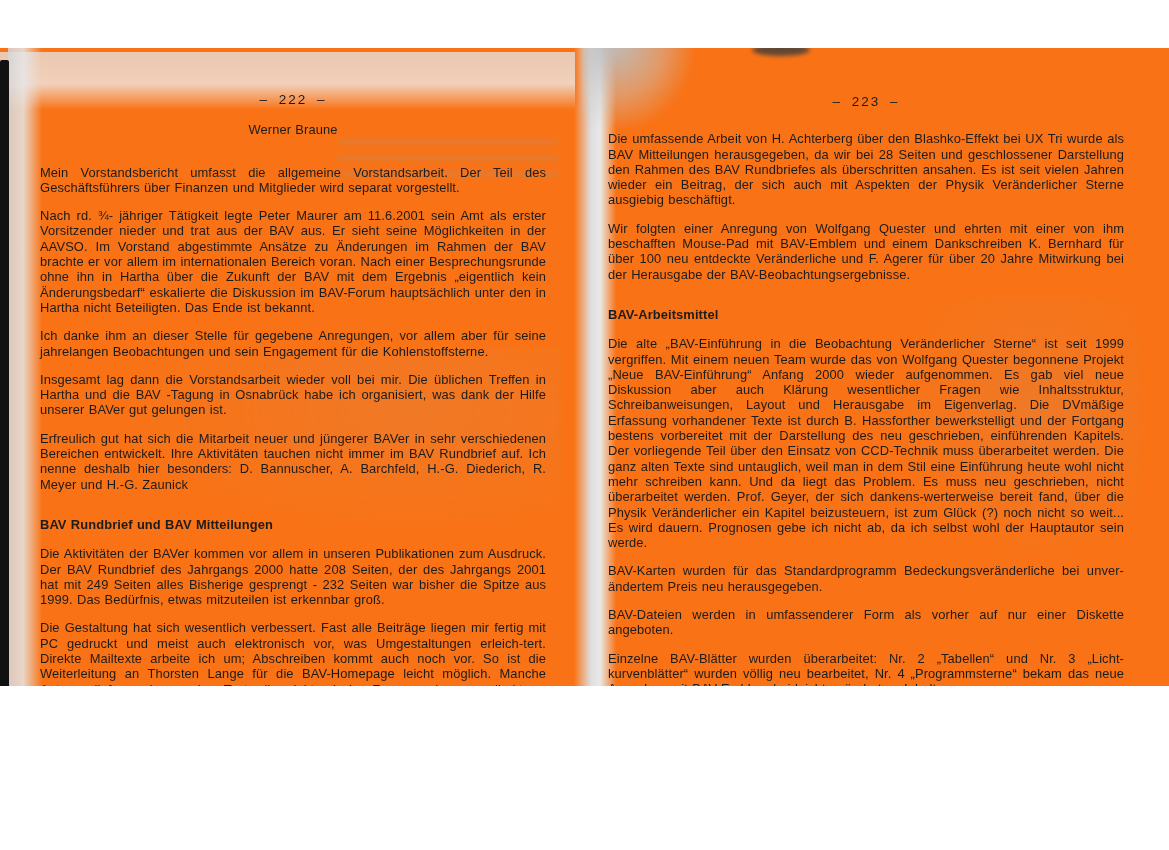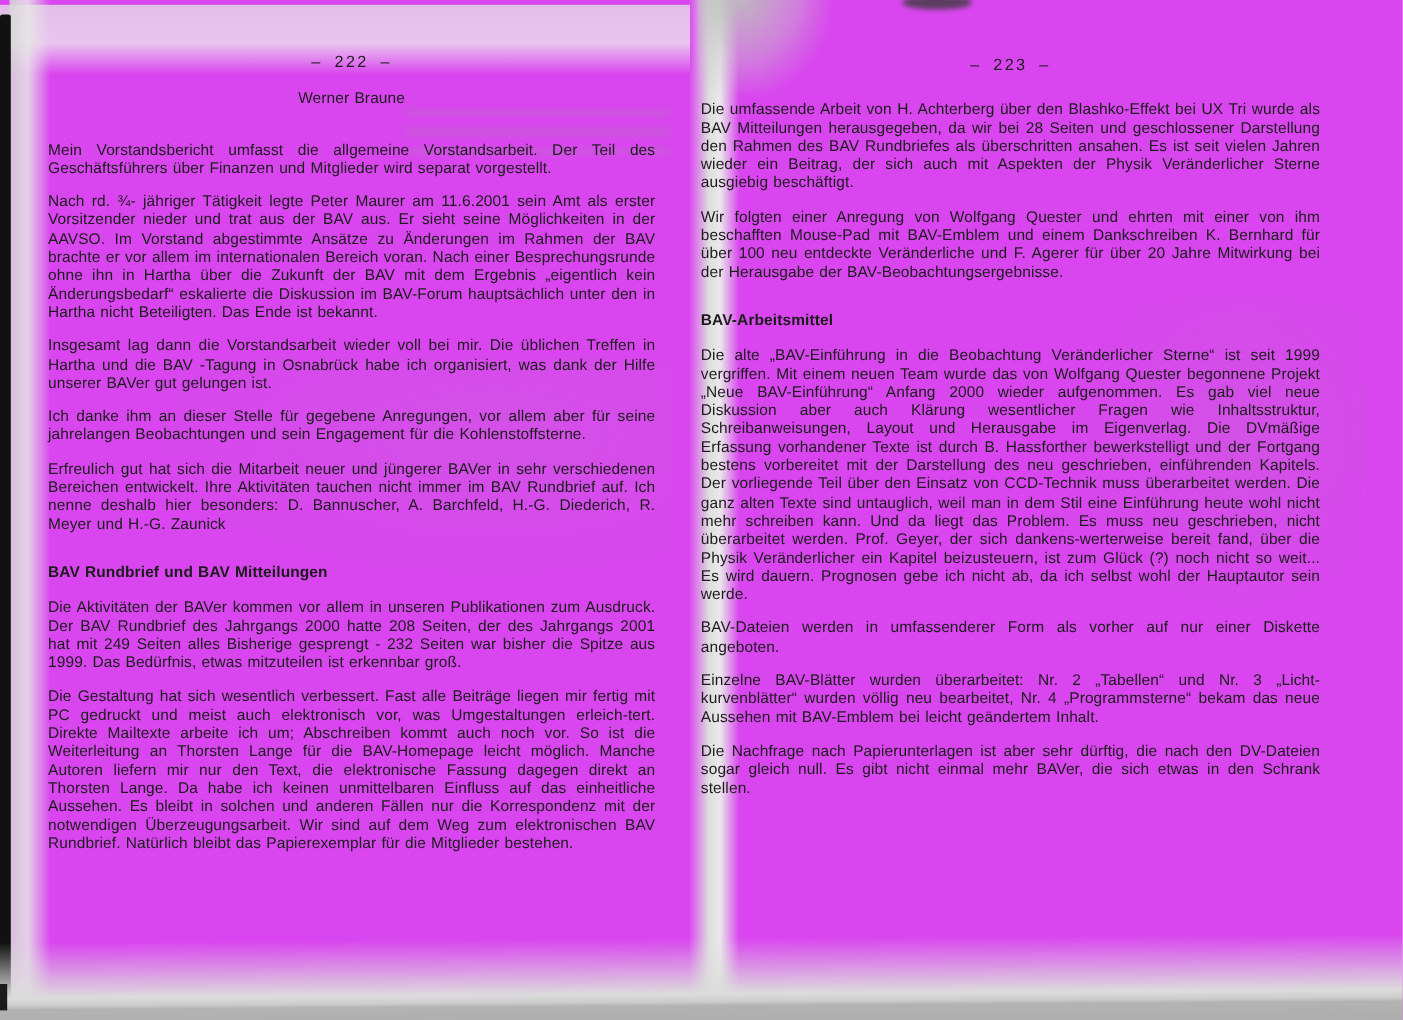--- a/index.html
+++ b/index.html
@@ -4,22 +4,22 @@
 <title>BAV-Vorstandsbericht 2000 (Sonneberg) bis 2002 (Osnabrück)</title>
 <style>
   html, body { margin:0; padding:0; }
   body {
     width:1169px; height:850px;
     background:#ffffff;
     font-family:"Liberation Sans", sans-serif;
     overflow:hidden;
   }
   .scan {
-    position:relative; width:1169px; height:850px;
-    background:#d946ef; overflow:hidden;
+    position:relative; width:1169px; height:638px;
+    background:#f97316; overflow:hidden;margin-top:48px;
   }
 
   
   .edge-left {
     position:absolute; left:0; top:12px; width:9px; height:826px;
     background:#111111; border-radius:2px;
   }
   .margin-shade-left {
     position:absolute; left:8px; top:0; width:34px; height:850px;
     background:linear-gradient(to right, #d6d6d6 0%, #e7e7e7 45%, rgba(255,255,255,0) 100%);
@@ -72,21 +72,21 @@
   }
 
   
   .page {
     position:absolute; color:#1c1c1c;
     font-size:12.9px; line-height:15.3px;
     text-align:justify; word-spacing:.6px;
     letter-spacing:.1px;
   }
   .page-left  { left:40px;  top:44px; width:506px; }
-  .page-right { left:584px; top:46px; width:516px; }
+  .page-right { left:608px; top:46px; width:516px; }
 
   .pageno {
     text-align:center; font-size:13.5px; letter-spacing:2px;
     margin:0 0 15px 0; word-spacing:4px;
   }
   .page-right .pageno { margin-bottom:22px; }
   .doc-title {
     text-align:center; font-weight:bold; margin:0 0 13px 0;
   }
   .author { text-align:center; margin:0 0 27px 0; }
@@ -107,35 +107,36 @@
   <div class="bleed bleed-a"></div>
   <div class="bleed bleed-b"></div>
   <div class="bleed bleed-c"></div>
 
   <div class="page page-left">
     <div class="pageno">– 222 –</div>
     <div class="author">Werner Braune</div>
 
     <p class="para">Mein Vorstandsbericht umfasst die allgemeine Vorstandsarbeit. Der Teil des Geschäftsführers über Finanzen und Mitglieder wird separat vorgestellt.</p>
     <p class="para">Nach rd. ¾- jähriger Tätigkeit legte Peter Maurer am 11.6.2001 sein Amt als erster Vorsitzender nieder und trat aus der BAV aus. Er sieht seine Möglichkeiten in der AAVSO. Im Vorstand abgestimmte Ansätze zu Änderungen im Rahmen der BAV brachte er vor allem im internationalen Bereich voran. Nach einer Besprechungsrunde ohne ihn in Hartha über die Zukunft der BAV mit dem Ergebnis „eigentlich kein Änderungsbedarf“ eskalierte die Diskussion im BAV-Forum hauptsächlich unter den in Hartha nicht Beteiligten. Das Ende ist bekannt.</p>
+    <p class="para">Ich danke ihm an dieser Stelle für gegebene Anregungen, vor allem aber für seine jahrelangen Beobachtungen und sein Engagement für die Kohlenstoffsterne.</p>
     <p class="para">Insgesamt lag dann die Vorstandsarbeit wieder voll bei mir. Die üblichen Treffen in Hartha und die BAV -Tagung in Osnabrück habe ich organisiert, was dank der Hilfe unserer BAVer gut gelungen ist.</p>
-    <p class="para">Ich danke ihm an dieser Stelle für gegebene Anregungen, vor allem aber für seine jahrelangen Beobachtungen und sein Engagement für die Kohlenstoffsterne.</p>
     <p class="para">Erfreulich gut hat sich die Mitarbeit neuer und jüngerer BAVer in sehr verschiedenen Bereichen entwickelt. Ihre Aktivitäten tauchen nicht immer im BAV Rundbrief auf. Ich nenne deshalb hier besonders: D. Bannuscher, A. Barchfeld, H.-G. Diederich, R. Meyer und H.-G. Zaunick</p>
     <p class="heading">BAV Rundbrief und BAV Mitteilungen</p>
     <p class="para">Die Aktivitäten der BAVer kommen vor allem in unseren Publikationen zum Ausdruck. Der BAV Rundbrief des Jahrgangs 2000 hatte 208 Seiten, der des Jahrgangs 2001 hat mit 249 Seiten alles Bisherige gesprengt - 232 Seiten war bisher die Spitze aus 1999. Das Bedürfnis, etwas mitzuteilen ist erkennbar groß.</p>
     <p class="para">Die Gestaltung hat sich wesentlich verbessert. Fast alle Beiträge liegen mir fertig mit PC gedruckt und meist auch elektronisch vor, was Umgestaltungen erleich-tert. Direkte Mailtexte arbeite ich um; Abschreiben kommt auch noch vor. So ist die Weiterleitung an Thorsten Lange für die BAV-Homepage leicht möglich. Manche Autoren liefern mir nur den Text, die elektronische Fassung dagegen direkt an Thorsten Lange. Da habe ich keinen unmittelbaren Einfluss auf das einheitliche Aussehen. Es bleibt in solchen und anderen Fällen nur die Korrespondenz mit der notwendigen Überzeugungsarbeit. Wir sind auf dem Weg zum elektronischen BAV Rundbrief. Natürlich bleibt das Papierexemplar für die Mitglieder bestehen.</p>
   </div>
 
   <div class="page page-right">
     <div class="pageno">– 223 –</div>
 
     <p class="para">Die umfassende Arbeit von H. Achterberg über den Blashko-Effekt bei UX Tri wurde als BAV Mitteilungen herausgegeben, da wir bei 28 Seiten und geschlossener Darstellung den Rahmen des BAV Rundbriefes als überschritten ansahen. Es ist seit vielen Jahren wieder ein Beitrag, der sich auch mit Aspekten der Physik Veränderlicher Sterne ausgiebig beschäftigt.</p>
     <p class="para">Wir folgten einer Anregung von Wolfgang Quester und ehrten mit einer von ihm beschafften Mouse-Pad mit BAV-Emblem und einem Dankschreiben K. Bernhard für über 100 neu entdeckte Veränderliche und F. Agerer für über 20 Jahre Mitwirkung bei der Herausgabe der BAV-Beobachtungsergebnisse.</p>
     <p class="heading">BAV-Arbeitsmittel</p>
     <p class="para">Die alte „BAV-Einführung in die Beobachtung Veränderlicher Sterne“ ist seit 1999 vergriffen. Mit einem neuen Team wurde das von Wolfgang Quester begonnene Projekt „Neue BAV-Einführung“ Anfang 2000 wieder aufgenommen. Es gab viel neue Diskussion aber auch Klärung wesentlicher Fragen wie Inhaltsstruktur, Schreibanweisungen, Layout und Herausgabe im Eigenverlag. Die DVmäßige Erfassung vorhandener Texte ist durch B. Hassforther bewerkstelligt und der Fortgang bestens vorbereitet mit der Darstellung des neu geschrieben, einführenden Kapitels. Der vorliegende Teil über den Einsatz von CCD-Technik muss überarbeitet werden. Die ganz alten Texte sind untauglich, weil man in dem Stil eine Einführung heute wohl nicht mehr schreiben kann. Und da liegt das Problem. Es muss neu geschrieben, nicht überarbeitet werden. Prof. Geyer, der sich dankens-werterweise bereit fand, über die Physik Veränderlicher ein Kapitel beizusteuern, ist zum Glück (?) noch nicht so weit... Es wird dauern. Prognosen gebe ich nicht ab, da ich selbst wohl der Hauptautor sein werde.</p>
+    <p class="para">BAV-Karten wurden für das Standardprogramm Bedeckungsveränderliche bei unver-ändertem Preis neu herausgegeben.</p>
     <p class="para">BAV-Dateien werden in umfassenderer Form als vorher auf nur einer Diskette angeboten.</p>
     <p class="para">Einzelne BAV-Blätter wurden überarbeitet: Nr. 2 „Tabellen“ und Nr. 3 „Licht-kurvenblätter“ wurden völlig neu bearbeitet, Nr. 4 „Programmsterne“ bekam das neue Aussehen mit BAV-Emblem bei leicht geändertem Inhalt.</p>
     <p class="para">Die Nachfrage nach Papierunterlagen ist aber sehr dürftig, die nach den DV-Dateien sogar gleich null. Es gibt nicht einmal mehr BAVer, die sich etwas in den Schrank stellen.</p>
   </div>
 
   <div class="bottom-band"></div>
   <div class="bottom-left-mark"></div>
 </div>
 
 </body></html>

